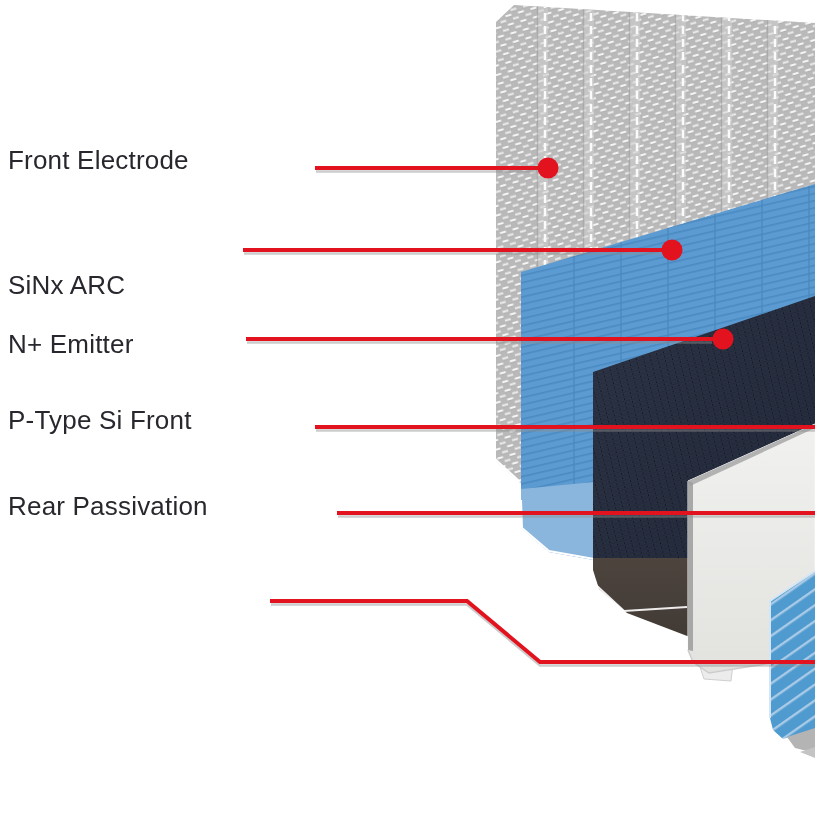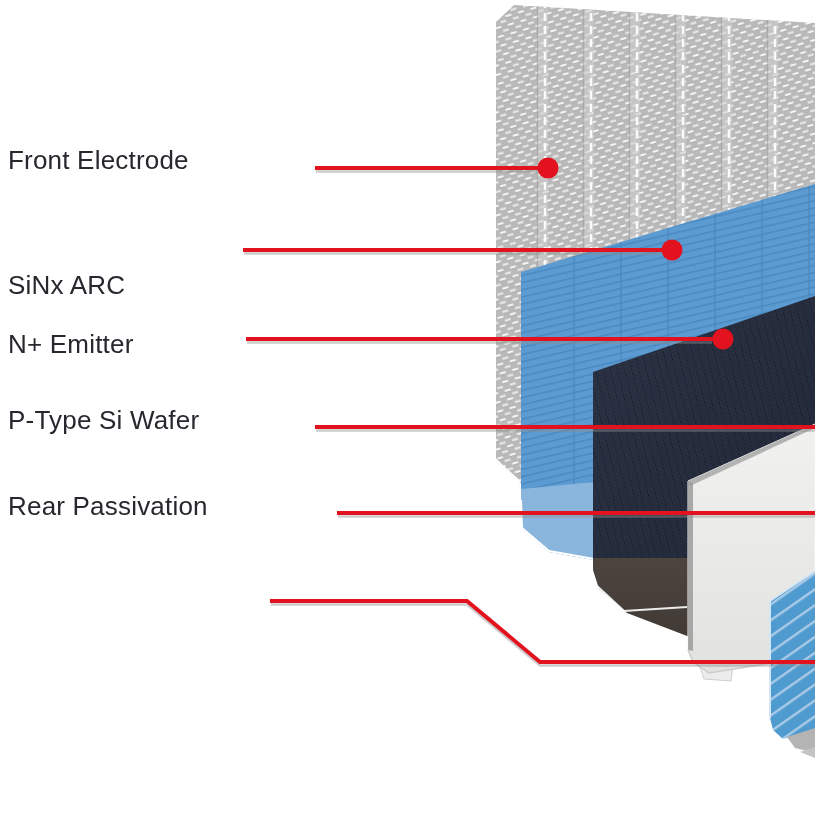--- a/index.html
+++ b/index.html
@@ -169,16 +169,16 @@
     <g fill="#e2121f">
       <circle cx="548" cy="168" r="10.5"></circle>
       <circle cx="672" cy="250" r="10.5"></circle>
       <circle cx="723" cy="339" r="10.5"></circle>
     </g>
   </svg>
 
   <div class="layer-label lbl-front">Front Electrode</div>
   <div class="layer-label lbl-sinx">SiNx ARC</div>
   <div class="layer-label lbl-emitter">N+ Emitter</div>
-  <div class="layer-label lbl-wafer">P-Type Si Wafer</div>
+  <div class="layer-label lbl-wafer">P-Type Si Front</div>
   <div class="layer-label lbl-rear">Rear Passivation</div>
 
 </div>
 
 </body></html>

